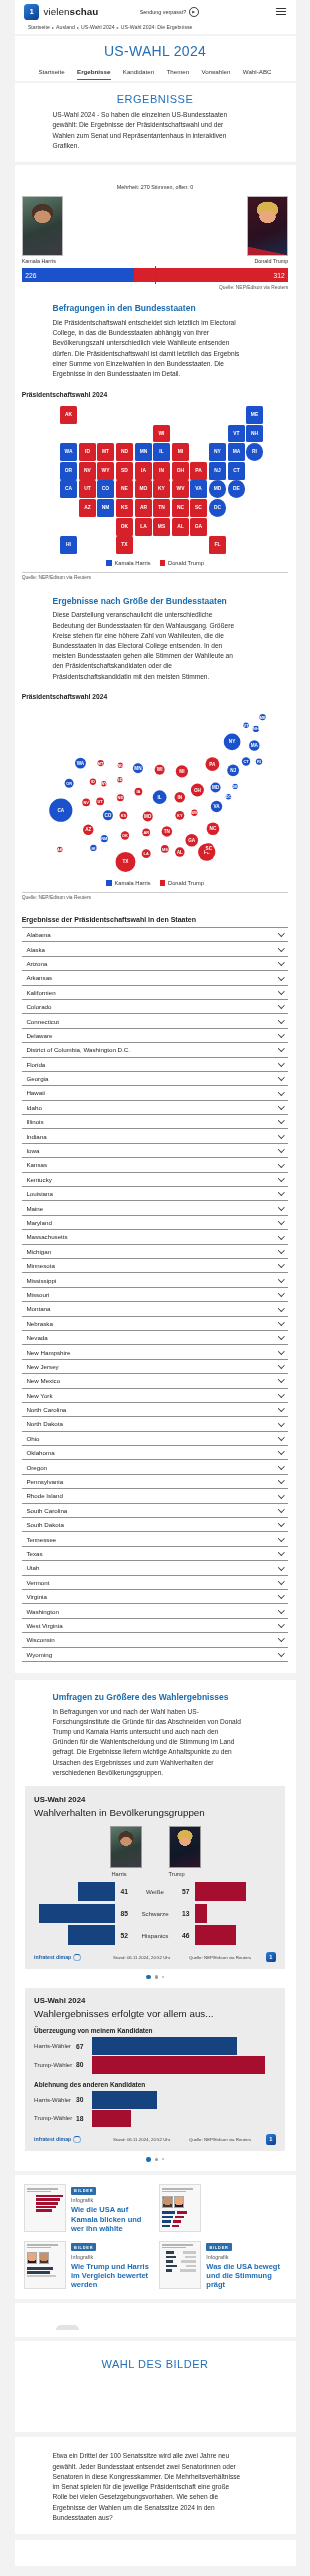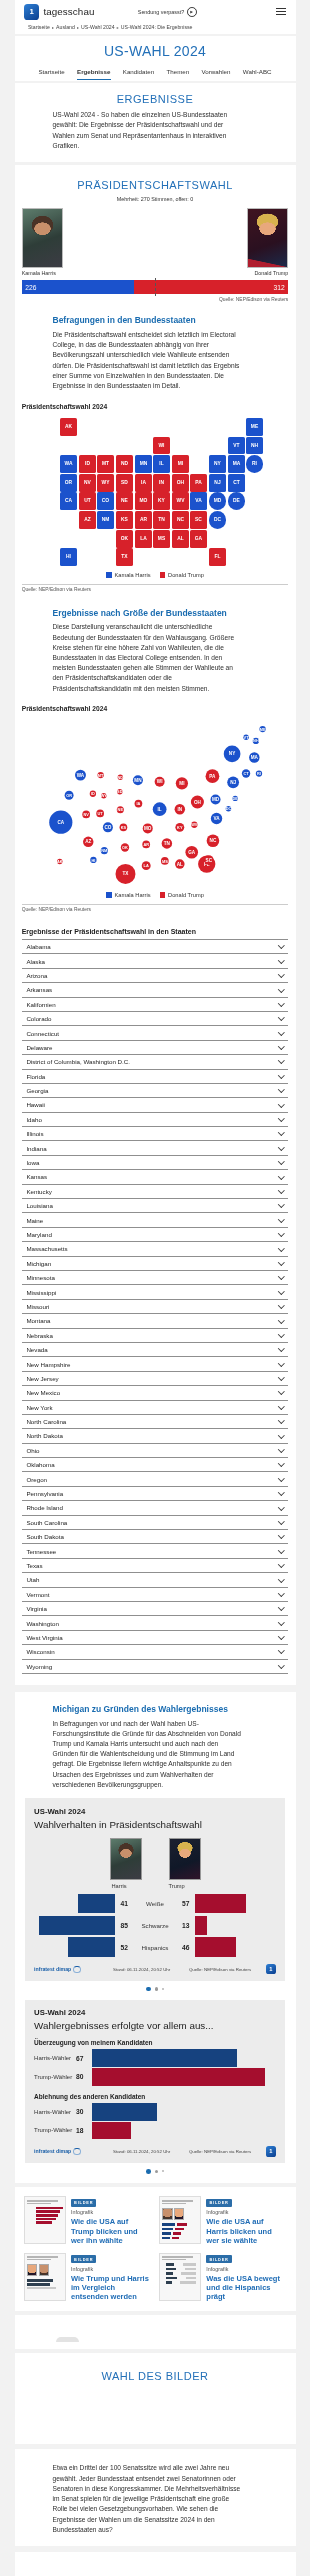--- a/index.html
+++ b/index.html
@@ -4,21 +4,21 @@
 <style>
   html,body{margin:0;padding:0;}
   body{width:310px;min-height:2576px;background:#f2f2f2;font-family:"Liberation Sans",sans-serif;color:#2b2b2b;}
   .card{width:281px;margin:0 auto;background:#fff;box-sizing:border-box;}
   .gap{height:3.6px;}
   
   .hdr{display:flex;align-items:center;padding:4.1px 9.3px 2.1px 9.3px;}
   .ts-logo{width:15.5px;height:15.5px;border-radius:3.6px;background:linear-gradient(145deg,#2e7fd4,#0b3f8f);display:flex;align-items:center;justify-content:center;margin-right:4.1px;flex:0 0 auto;}
   .ts-logo span{color:#fff;font-size:7.8px;font-weight:bold;}
   .brand{font-size:9.8px;color:#1d1d1d;letter-spacing:0.1px;}
-  .brand b{font-weight:normal;}
+  .brand b{font-weight:bold;}
   .watch{margin-left:auto;margin-right:36px;font-size:5.4px;color:#333;display:flex;align-items:center;gap:2.6px;}
   .play{width:7.8px;height:7.8px;border:0.7px solid #333;border-radius:50%;display:flex;align-items:center;justify-content:center;font-size:3.6px;color:#333;}
   .burger{width:10.3px;display:flex;flex-direction:column;gap:2.1px;margin-left:auto;}
   .burger i{height:1px;background:#333;display:block;}
   .bc{padding:2.1px 9.3px 4.1px 13.4px;font-size:5.2px;color:#444;}
   .bc .sep{margin:0 2.1px;color:#666;font-size:4.1px;}
   
   .titlecard{padding:7.2px 0 0 0;}
   .pagetitle{text-align:center;color:#2370b8;font-size:14px;font-weight:500;letter-spacing:0.3px;}
   .tabs{display:flex;justify-content:center;gap:11.4px;margin-top:7.2px;padding-bottom:0.5px;}
@@ -107,21 +107,21 @@
   .arc{width:23px;height:4.7px;background:#e3e3e3;border-radius:23px 23px 0 0;margin-left:41px;}
 </style>
 </head>
 <body>
 
 <div class="card">
   <div class="hdr">
     <div class="ts-logo">
         <span>1</span>
       </div>
-    <div class="brand"><span>tages</span><b>schau</b></div>
+    <div class="brand"><span>vielen</span><b>schau</b></div>
     <div class="watch">
       <span>Sendung verpasst?</span>
       <span class="play">▶</span>
     </div>
     <div class="burger">
         <i></i>
         <i></i>
         <i></i>
       </div>
   </div>
@@ -142,21 +142,20 @@
 </div>
 <div class="gap" style="height:2.6px"></div>
 
 <div class="card" style="padding:10.3px 0 11.4px 0">
   <div class="secheading">ERGEBNISSE</div>
   <div class="para indent">US-Wahl 2024 - So haben die einzelnen US-Bundesstaaten gewählt: Die Ergebnisse der Präsidentschaftswahl und der Wahlen zum Senat und Repräsentantenhaus in interaktiven Grafiken.</div>
 </div>
 <div class="gap" style="height:3.1px"></div>
 
 <div class="card" style="padding:13.4px 0 11.4px 0">
-  <div class="secheading">PRÄSIDENTSCHAFTSWAHL</div>
   <div class="majline">Mehrheit: 270 Stimmen, offen: 0</div>
 
   <div class="cands">
     <div class="photo harris"></div>
     <div class="photo trump"></div>
   </div>
   <div class="candnames">
     <span>Kamala Harris</span>
     <span>Donald Trump</span>
   </div>
@@ -659,26 +658,26 @@
       </div>
       <div class="accrow">
         <span class="lbl">Wyoming</span>
         <span class="chev"></span>
       </div>
     </div>
 </div>
 <div class="gap" style="height:6.2px"></div>
 
 <div class="card" style="padding:12.4px 0 9.3px 0">
-  <div class="blueh indent">Michigan zu Gründen des Wahlergebnisses</div>
+  <div class="blueh indent">Umfragen zu Größere des Wahlergebnisses</div>
   <div class="para indent">In Befragungen vor und nach der Wahl haben US-Forschungsinstitute die Gründe für das Abschneiden von Donald Trump und Kamala Harris untersucht und auch nach den Gründen für die Wahlentscheidung und die Stimmung im Land gefragt. Die Ergebnisse liefern wichtige Anhaltspunkte zu den Ursachen des Ergebnisses und zum Wahlverhalten der verschiedenen Bevölkerungsgruppen.</div>
 
   <div class="chartcard">
     <div class="kicker">US-Wahl 2024</div>
-    <div class="ctitle">Wahlverhalten in Präsidentschaftswahl</div>
+    <div class="ctitle">Wahlverhalten in Bevölkerungsgruppen</div>
     <div class="cphotos">
       <div class="cph mini harris"></div>
       <div class="cph mini trump"></div>
     </div>
     <div class="cphlbl">
       <span>Harris</span>
       <span>Trump</span>
     </div>
     <div id="chart1-rows" style="margin-top:5.2px">
         <div class="c1row">
@@ -795,21 +794,21 @@
           <div class="tl" style="width: 31px;"></div>
           <div class="tl" style="width: 24px;"></div>
           <div class="bars">
             <div class="tb" style="background: rgb(165, 14, 46); width: 27px; margin-left: 9.3px;"></div>
             <div class="tb" style="background: rgb(165, 14, 46); width: 24px; margin-left: 9.3px;"></div>
             <div class="tb" style="background: rgb(165, 14, 46); width: 22px; margin-left: 9.3px;"></div>
             <div class="tb" style="background: rgb(165, 14, 46); width: 19.6px; margin-left: 9.3px;"></div>
             <div class="tb" style="background: rgb(165, 14, 46); width: 15.5px; margin-left: 9.3px;"></div>
           </div>
         </div>
-        <div class="tsr"><span class="badge">BILDER</span><div class="tkick">Infografik</div><div class="ttitle">Wie die USA auf Trump blicken und wer ihn wählte</div></div>
+        <div class="tsr"><span class="badge">BILDER</span><div class="tkick">Infografik</div><div class="ttitle">Wie die USA auf Kamala blicken und wer ihn wählte</div></div>
       </div>
       <div class="teaser">
         <div class="thumb">
           <div class="tl" style="width: 31px;"></div>
           <div class="tl" style="width: 24px;"></div>
           <div class="bars">
             <div><span class="mini harris"></span><span class="mini trump"></span></div>
             <div style="display: flex; gap: 2.1px; margin-bottom: 1px;">
               <div class="tb" style="background: rgb(22, 66, 127); width: 12.5px;"></div>
               <div class="tb" style="background: rgb(165, 14, 46); width: 10.2px;"></div>
@@ -821,34 +820,33 @@
             <div style="display: flex; gap: 2.1px; margin-bottom: 1px;">
               <div class="tb" style="background: rgb(22, 66, 127); width: 9px;"></div>
               <div class="tb" style="background: rgb(165, 14, 46); width: 7.4px;"></div>
             </div>
             <div style="display: flex; gap: 2.1px; margin-bottom: 1px;">
               <div class="tb" style="background: rgb(22, 66, 127); width: 8px;"></div>
               <div class="tb" style="background: rgb(165, 14, 46); width: 6.5px;"></div>
             </div>
           </div>
         </div>
-        <div class="tsr"><span class="badge">BILDER</span><div class="tkick">Infografik</div><div class="ttitle">Wie die USA auf Harris blicken und wer sie wählte</div></div>
       </div>
       <div class="teaser">
         <div class="thumb">
           <div class="tl" style="width: 31px;"></div>
           <div class="tl" style="width: 24px;"></div>
           <div class="bars">
             <div><span class="mini trump"></span><span class="mini harris"></span></div>
             <div class="tb" style="background: rgb(46, 63, 79); width: 26px;"></div>
             <div class="tb" style="background: rgb(46, 63, 79); width: 23px;"></div>
             <div class="tb" style="background: rgb(201, 201, 201); width: 29px;"></div>
           </div>
         </div>
-        <div class="tsr"><span class="badge">BILDER</span><div class="tkick">Infografik</div><div class="ttitle">Wie Trump und Harris im Vergleich entsenden werden</div></div>
+        <div class="tsr"><span class="badge">BILDER</span><div class="tkick">Infografik</div><div class="ttitle">Wie Trump und Harris im Vergleich bewertet werden</div></div>
       </div>
       <div class="teaser">
         <div class="thumb">
           <div class="tl" style="width: 31px;"></div>
           <div class="tl" style="width: 24px;"></div>
           <div class="bars">
             <div style="display: flex; gap: 2.6px; margin-bottom: 1px;">
               <div class="tb" style="background: rgb(46, 63, 79); width: 7.2px; margin-left: 4.1px;"></div>
               <div class="tb" style="background: rgb(201, 201, 201); width: 13.4px; margin-left: auto; margin-right: 2.1px;"></div>
             </div>
@@ -863,21 +861,21 @@
             <div style="display: flex; gap: 2.6px; margin-bottom: 1px;">
               <div class="tb" style="background: rgb(46, 63, 79); width: 10.3px; margin-left: 4.1px;"></div>
               <div class="tb" style="background: rgb(201, 201, 201); width: 10.3px; margin-left: auto; margin-right: 2.1px;"></div>
             </div>
             <div style="display: flex; gap: 2.6px; margin-bottom: 1px;">
               <div class="tb" style="background: rgb(46, 63, 79); width: 5.2px; margin-left: 4.1px;"></div>
               <div class="tb" style="background: rgb(201, 201, 201); width: 15.5px; margin-left: auto; margin-right: 2.1px;"></div>
             </div>
           </div>
         </div>
-        <div class="tsr"><span class="badge">BILDER</span><div class="tkick">Infografik</div><div class="ttitle">Was die USA bewegt und die Hispanics prägt</div></div>
+        <div class="tsr"><span class="badge">BILDER</span><div class="tkick">Infografik</div><div class="ttitle">Was die USA bewegt und die Stimmung prägt</div></div>
       </div>
     </div>
 </div>
 <div class="gap" style="height:4.1px"></div>
 
 <div class="card" style="padding:14.5px 0 7.2px 0">
   <div class="arc" style="margin-top:7.2px"></div>
 </div>
 <div class="gap" style="height:4.1px"></div>
 

